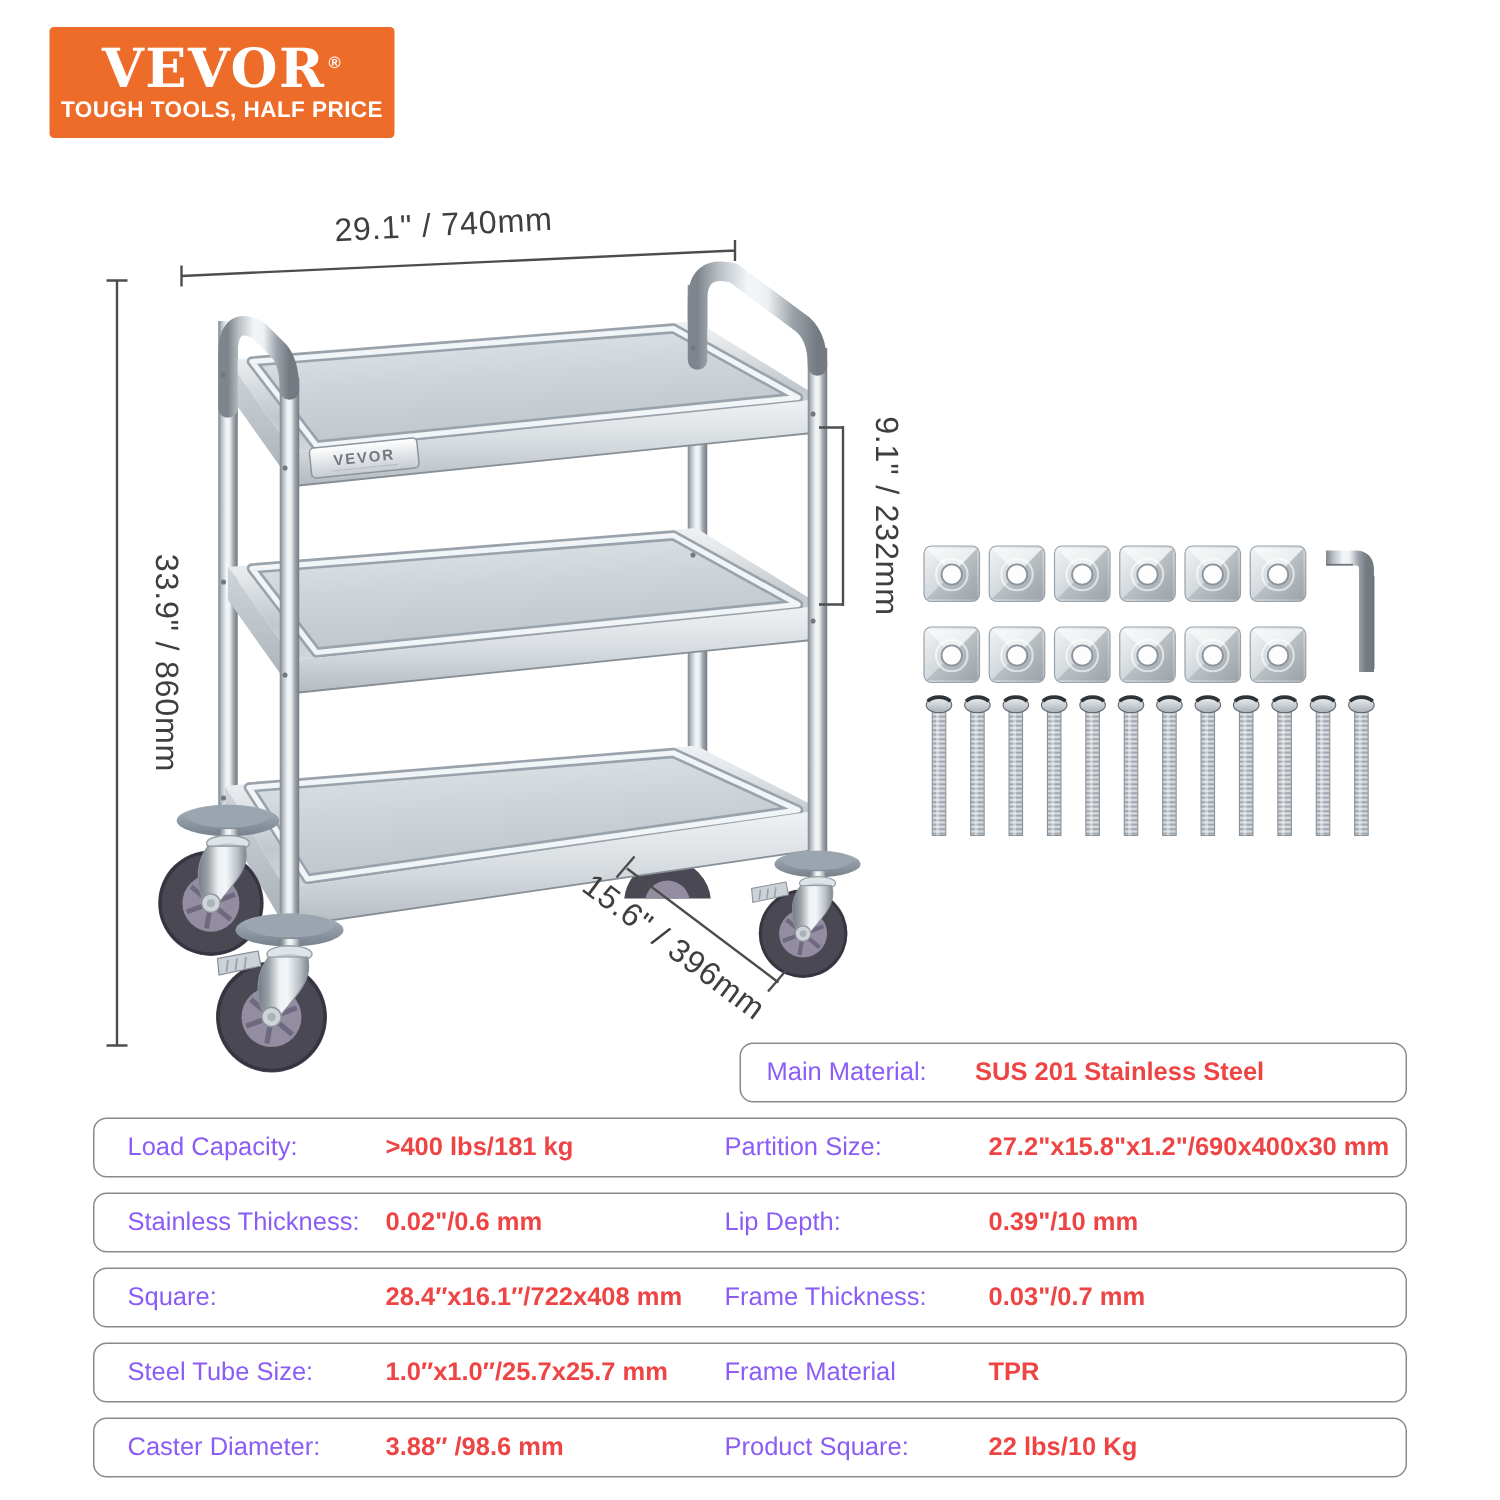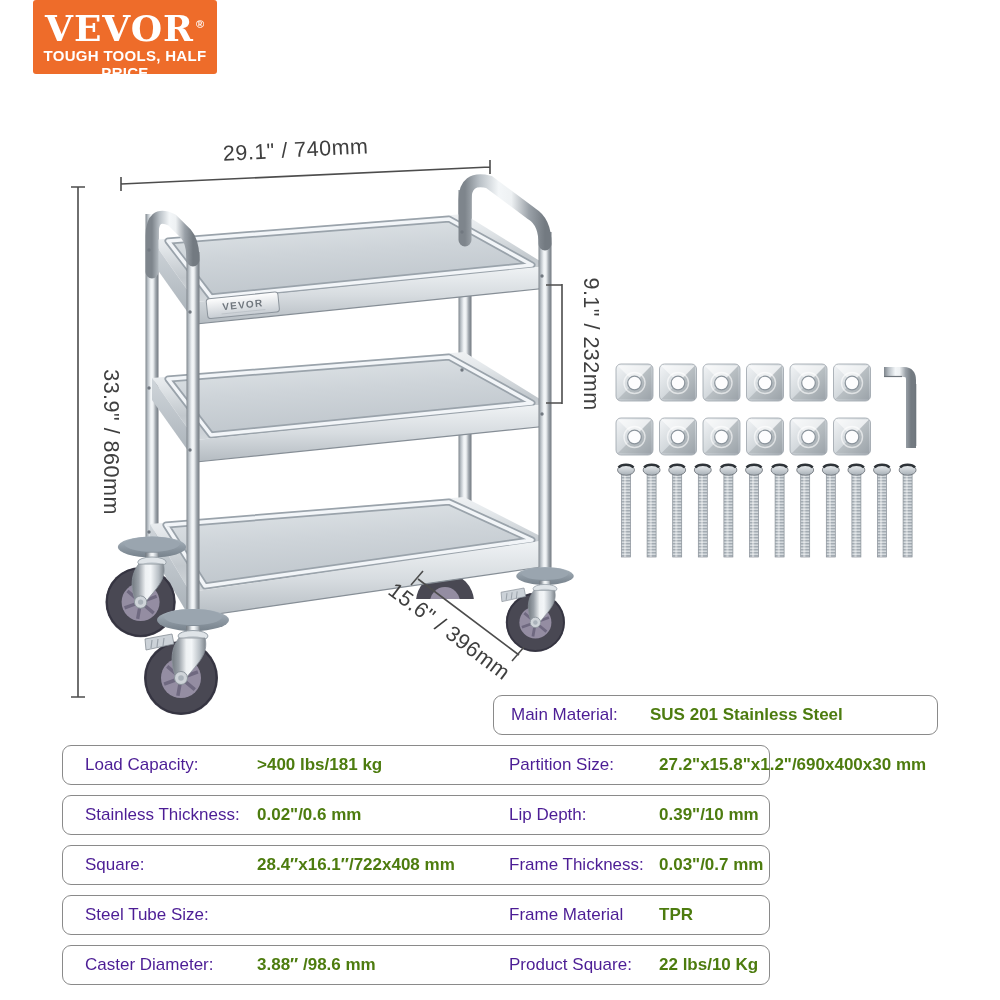--- a/index.html
+++ b/index.html
@@ -1,35 +1,35 @@
 <!DOCTYPE html>
 <html><head>
 <meta charset="utf-8">
 <style>
   html,body{margin:0;padding:0;background:#fff;}
   .canvas{position:relative;width:1000px;height:1000px;background:#ffffff;overflow:hidden;
           font-family:"Liberation Sans",sans-serif;}
   
-  .logo{position:absolute;left:33px;top:0;width:184px;height:74px;background:#ee6c2a;
+  .logo{position:absolute;left:33px;top:18px;width:230px;height:74px;background:#ee6c2a;
         border-radius:3px;color:#fff;text-align:center;}
   .logo-word{font-family:"DejaVu Serif",serif;font-weight:bold;font-size:36px;line-height:44px;
              letter-spacing:1px;margin-top:2px;}
   .logo-word .reg{font-family:"Liberation Sans",sans-serif;font-size:11px;vertical-align:super;margin-left:2px;}
   .logo-tag{font-size:15px;font-weight:bold;letter-spacing:0.3px;margin-top:-3px;}
   
   .art{position:absolute;left:0;top:0;width:1000px;height:1000px;}
   .dim-text{font-size:21.5px;fill:#3f3f3f;letter-spacing:0.5px;}
   
-  .spec-row{position:absolute;left:62px;width:708px;height:40px;border:1.6px solid #8a8a8a;
+  .spec-row{position:absolute;left:62px;width:876px;height:40px;border:1.6px solid #8a8a8a;
             border-radius:9px;background:#fff;box-sizing:border-box;}
   .spec-row.first{left:493px;width:445px;}
   .spec-row span{position:absolute;top:0;line-height:37px;font-size:17px;white-space:nowrap;}
-  .lbl{color:#4c1d95;text-align:center;}
-  .val{font-weight:bold;color:#4d7c0f;}
-  .ll{left:22px;} .lv{left:194px;} .rl{left:446px;} .rv{left:596px;}
+  .lbl{color:#8b5cf6;text-align:center;}
+  .val{font-weight:bold;color:#ef4444;}
+  .ll{left:22px;} .lv{left:194px;} .rl{left:420px;} .rv{left:596px;}
   .fl{left:17px;} .fv{left:156px;}
 </style>
 </head>
 <body>
 
 <div class="canvas">
 
   <div class="logo" style="background: rgb(238, 108, 42);">
     <div class="logo-word"><span>VEVOR</span><span class="reg">®</span></div>
     <div class="logo-tag">TOUGH TOOLS, HALF PRICE</div>
@@ -259,20 +259,21 @@
     <span class="val rv">0.39"/10 mm</span>
   </div>
   <div class="spec-row" style="top:845px">
     <span class="lbl ll">Square:</span>
     <span class="val lv">28.4″x16.1″/722x408 mm</span>
     <span class="lbl rl">Frame Thickness:</span>
     <span class="val rv">0.03"/0.7 mm</span>
   </div>
   <div class="spec-row" style="top:895px">
     <span class="lbl ll">Steel Tube Size:</span>
+    <span class="val lv">1.0″x1.0″/25.7x25.7 mm</span>
     <span class="lbl rl">Frame Material</span>
     <span class="val rv">TPR</span>
   </div>
   <div class="spec-row" style="top:945px">
     <span class="lbl ll">Caster Diameter:</span>
     <span class="val lv">3.88″ /98.6 mm</span>
     <span class="lbl rl">Product Square:</span>
     <span class="val rv">22 lbs/10 Kg</span>
   </div>
 

